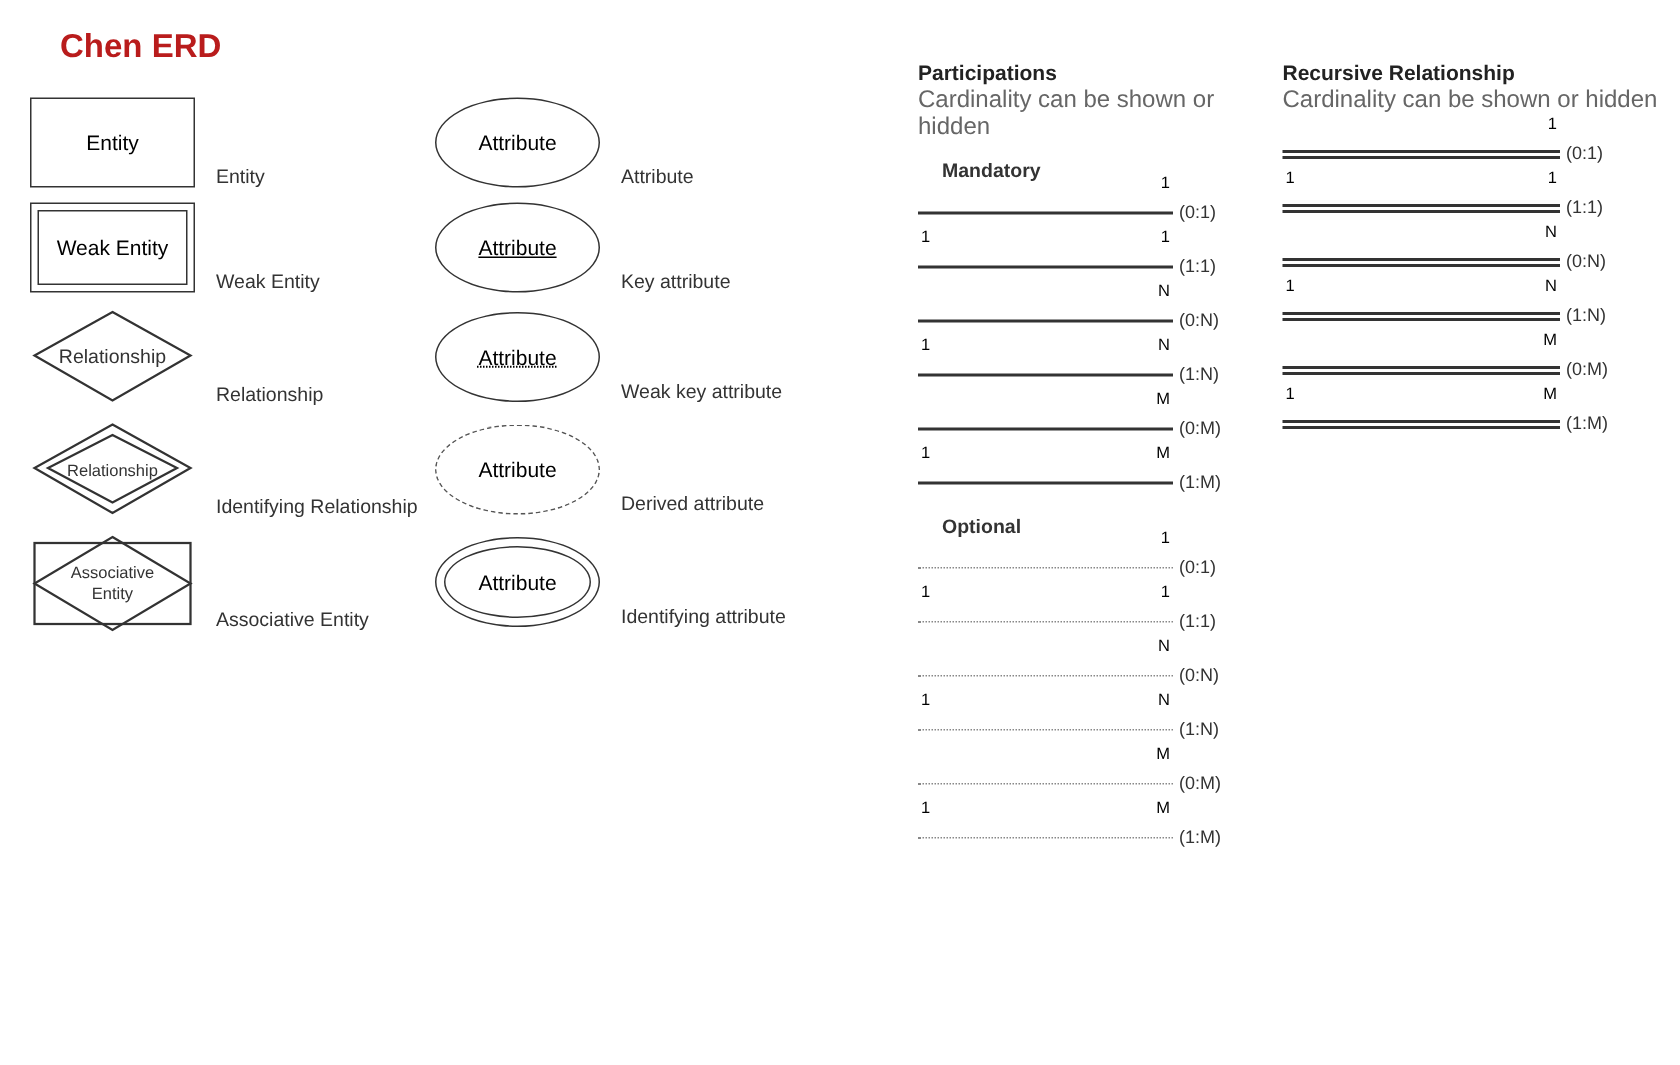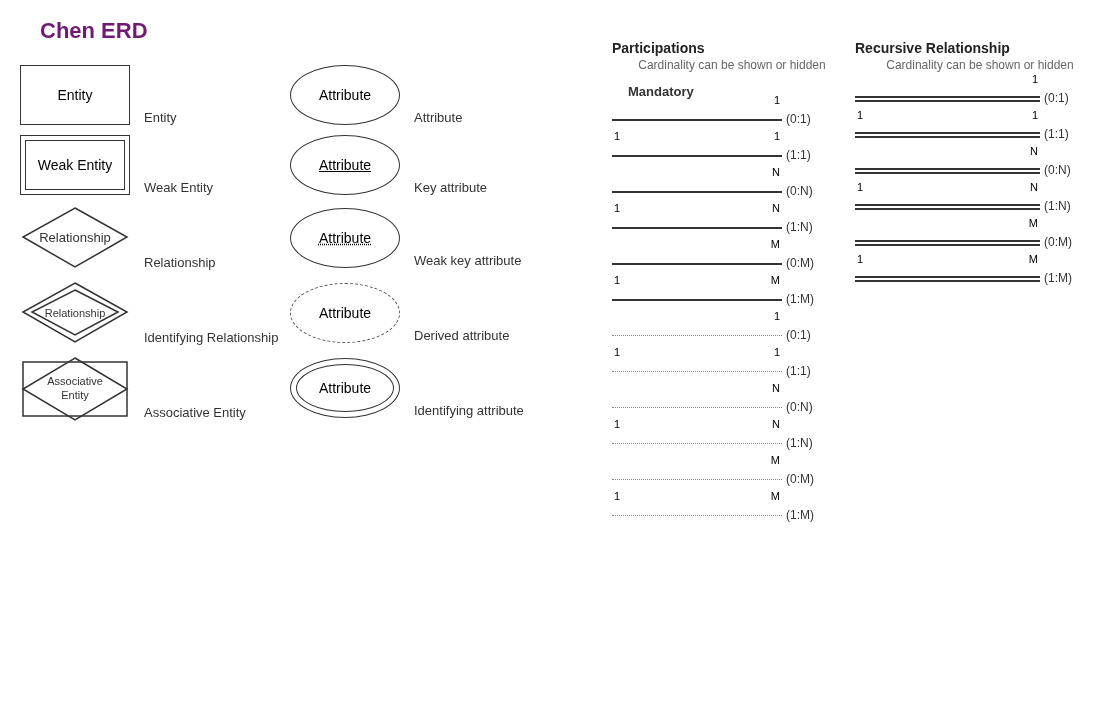--- a/index.html
+++ b/index.html
@@ -9,21 +9,21 @@
       width: 1120px;
       height: 710px;
       overflow: hidden;
       position: relative;
     }
 
     .page-title {
       font-size: 22px;
       font-weight: bold;
       padding: 18px 0 0 40px;
-      color: #701a75;
+      color: #b91c1c;
     }
 
     
     .shapes-panel {
       position: absolute;
       left: 20px;
       top: 65px;
       width: 560px;
     }
 
@@ -197,24 +197,23 @@
     }
 
     .section-title {
       font-size: 14px;
       font-weight: bold;
       color: #222;
       margin-bottom: 2px;
     }
 
     .section-subtitle {
-      font-size: 12px;
+      font-size: 16px;
       color: #666;
       margin-bottom: 12px;
-      text-align: center;
     }
 
     .subsection-label {
       font-size: 13px;
       font-weight: bold;
       color: #333;
       margin-bottom: 6px;
       padding-left: 16px;
     }
 
@@ -432,20 +431,21 @@
 
   <div class="participation-row">
     <div class="line-container">
       <div class="solid-line"></div>
       <span style="position:absolute;left:2px;top:-13px;font-size:11px;">1</span>
       <span style="position:absolute;right:2px;top:-13px;font-size:11px;">M</span>
     </div>
     <span class="cardinality-label">(1:M)</span>
   </div>
 
+  <div class="subsection-label" style="margin-top:8px;">Optional</div>
 
   <div class="participation-row">
     <div class="line-container">
       <div class="dotted-line"></div>
       <span style="position:absolute;right:2px;top:-13px;font-size:11px;">1</span>
     </div>
     <span class="cardinality-label">(0:1)</span>
   </div>
 
   <div class="participation-row">

